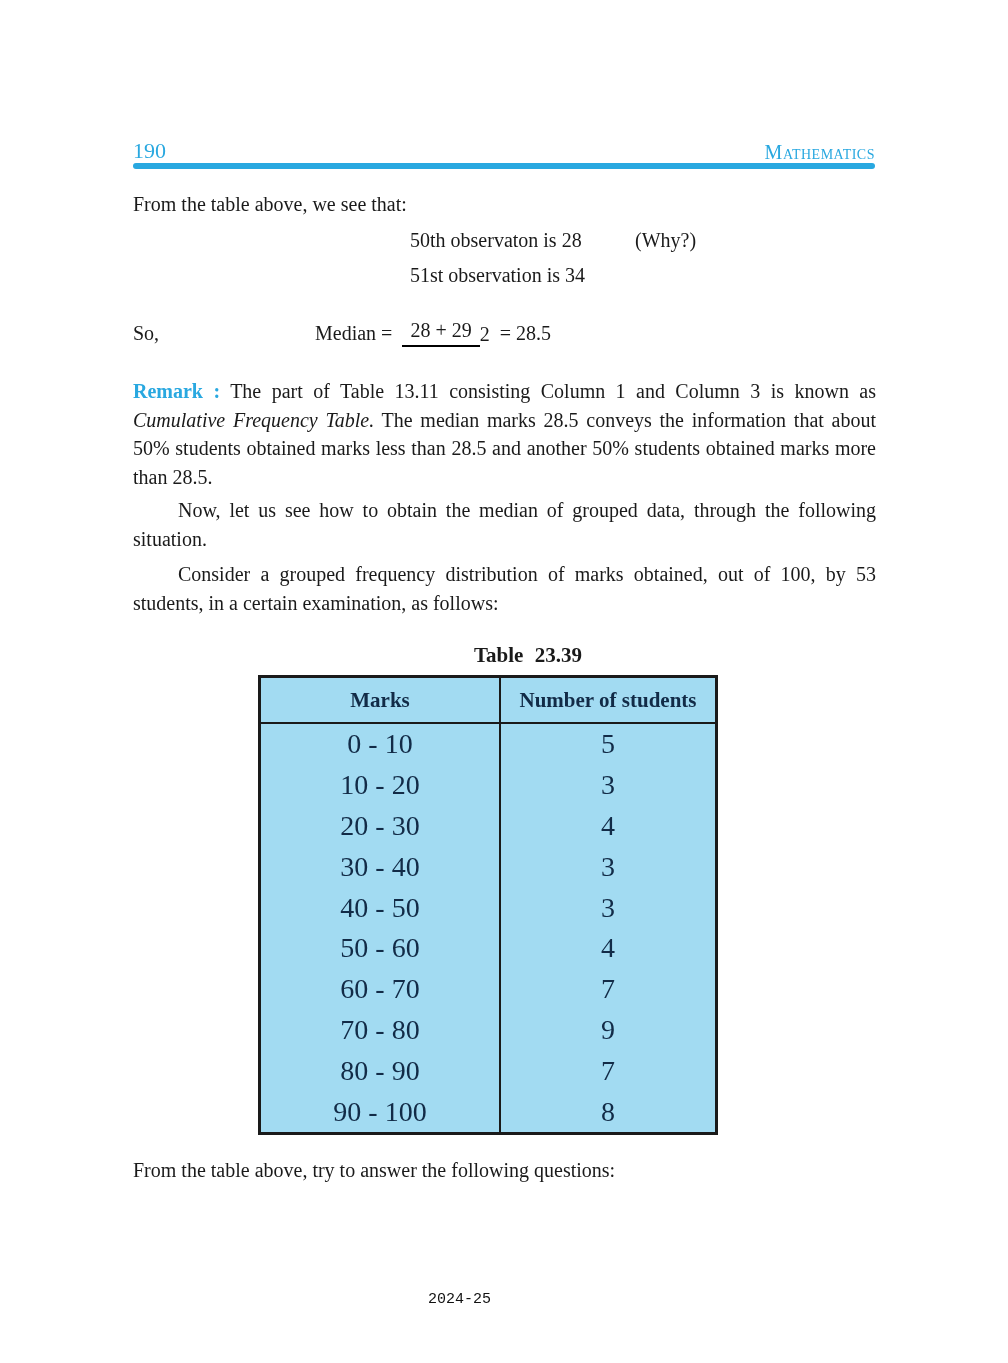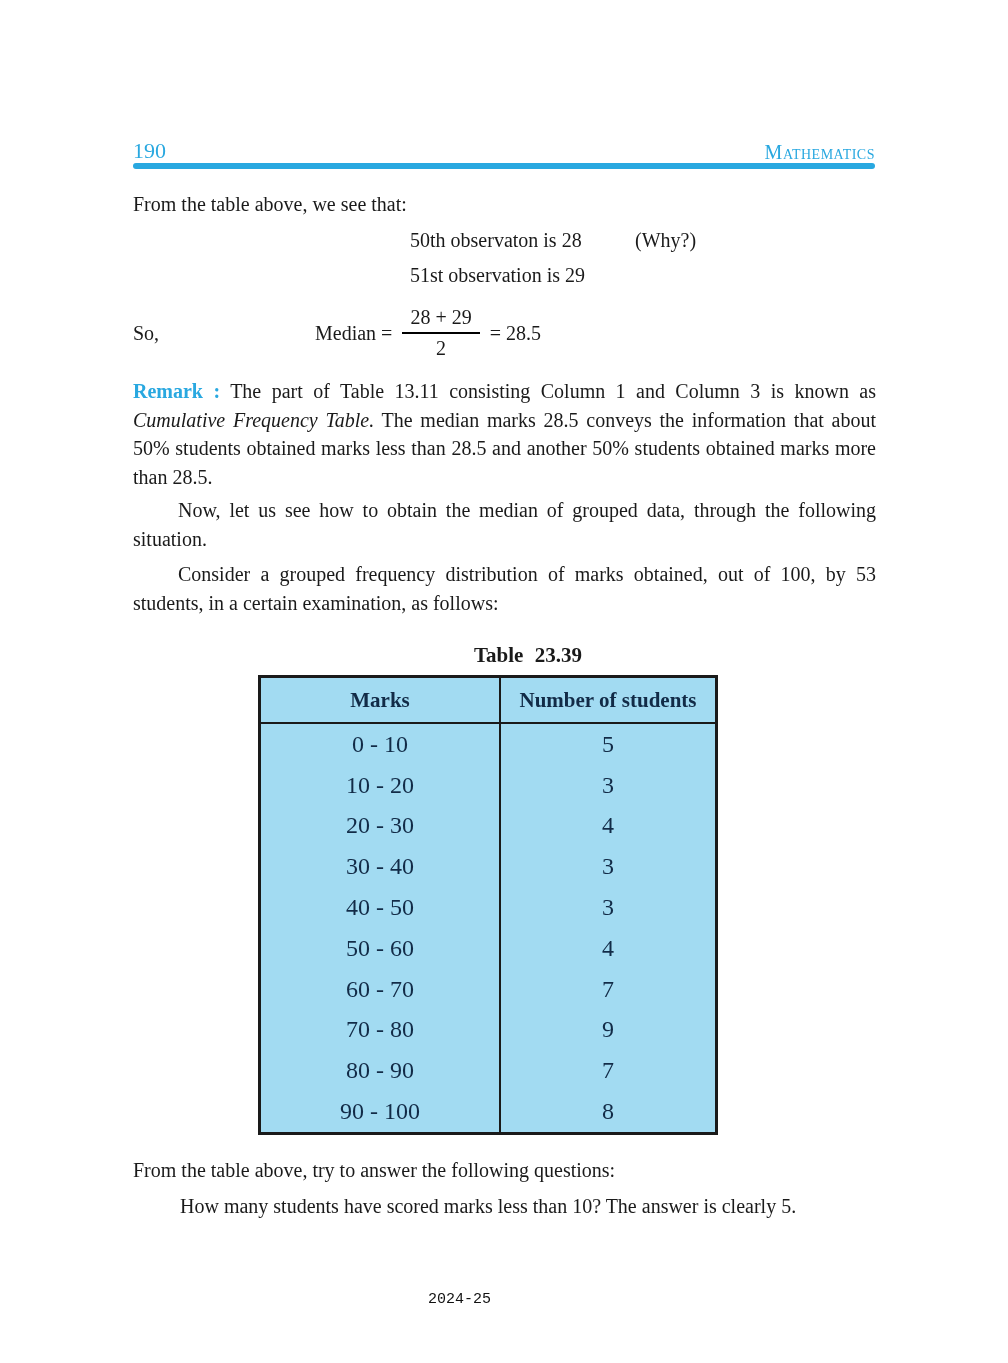--- a/index.html
+++ b/index.html
@@ -23,51 +23,51 @@
   .line{position:absolute;font-size:20px;line-height:28px;}
   .para{position:absolute;left:133px;width:743px;font-size:20px;line-height:28.5px;text-align:justify;}
   .indent{text-indent:45px;}
   .italic{font-style:italic;}
   .remark-label{color:var(--accent);font-weight:bold;}
 
   
   .formula{position:absolute;left:133px;top:300px;width:743px;height:66px;}
   .so{position:absolute;left:0;top:22px;font-size:20px;}
   .f-row{position:absolute;left:182px;top:0;height:66px;display:flex;align-items:center;font-size:20px;}
-  .frac{display:inline-flex;flex-direction:column;align-items:center;margin:0 10px;}
+  .frac{display:inline-flex;flex-direction:row;align-items:center;margin:0 10px;}
   .frac .num{padding:0 8px 3px;border-bottom:2px solid #000;}
   .frac .den{padding-top:3px;}
 
   
   .table-title{position:absolute;left:258px;top:643px;width:540px;text-align:center;font-size:21px;font-weight:bold;word-spacing:6px;}
   .dtable{position:absolute;left:258px;top:675px;width:460px;height:460px;background:var(--table-fill);border:3px solid var(--table-border);display:flex;flex-direction:column;color:var(--table-ink);}
   .thead{display:flex;height:46px;border-bottom:2px solid var(--table-border);font-weight:bold;font-size:21px;}
   .tbody{display:flex;flex:1;flex-direction:column;}
-  .trow{display:flex;flex:1;font-size:24px;font-family:Liberation Serif, serif;}
+  .trow{display:flex;flex:1;font-size:28px;font-family:Liberation Serif, serif;}
   .col-marks{width:240px;border-right:2px solid var(--table-border);display:flex;align-items:center;justify-content:center;}
   .col-count{flex:1;display:flex;align-items:center;justify-content:center;border-radius:19px;}
   .thead .col-marks,.thead .col-count{align-items:center;}
 
   
   .footer{position:absolute;left:0;top:1291px;width:919px;text-align:center;font-family:Liberation Mono, monospace;font-size:15px;color:#111;}
 </style>
 </head>
 <body>
 
 <div class="page">
 
   <div class="pagenum">190</div>
   <div class="subject">Mathematics</div>
   <div class="rule"></div>
 
   <div class="line" style="left:133px;top:190px;">From the table above, we see that:</div>
 
   <div class="line" style="left:410px;top:226px;">50th observaton is 28</div>
   <div class="line" style="left:635px;top:226px;">(Why?)</div>
-  <div class="line" style="left:410px;top:261px;">51st observation is 29</div>
+  <div class="line" style="left:410px;top:261px;">51st observation is 34</div>
 
   <div class="formula">
     <span class="so">So,</span>
     <span class="f-row">
       <span>Median =</span>
       <span class="frac">
         <span class="num">28 + 29</span>
         <span class="den">2</span>
       </span>
       <span>= 28.5</span>
@@ -126,17 +126,16 @@
           <div class="col-count">7</div>
         </div>
         <div class="trow">
           <div class="col-marks">90 - 100</div>
           <div class="col-count">8</div>
         </div>
       </div>
   </div>
 
   <div class="line" style="left:133px;top:1156px;">From the table above, try to answer the following questions:</div>
-  <div class="line" style="left:180px;top:1192px;">How many students have scored marks less than 10? The answer is clearly 5.</div>
 
   <div class="footer">2024-25</div>
 
 </div>
 
 </body></html>

